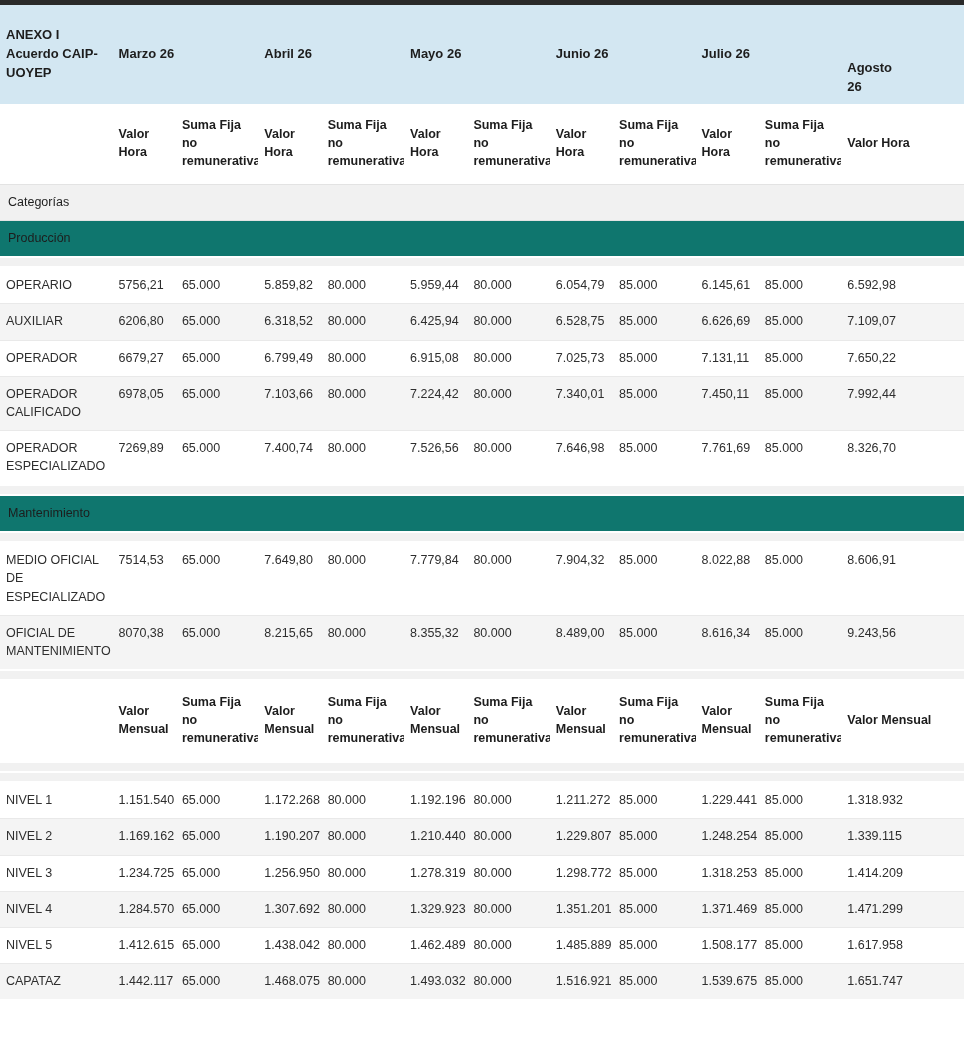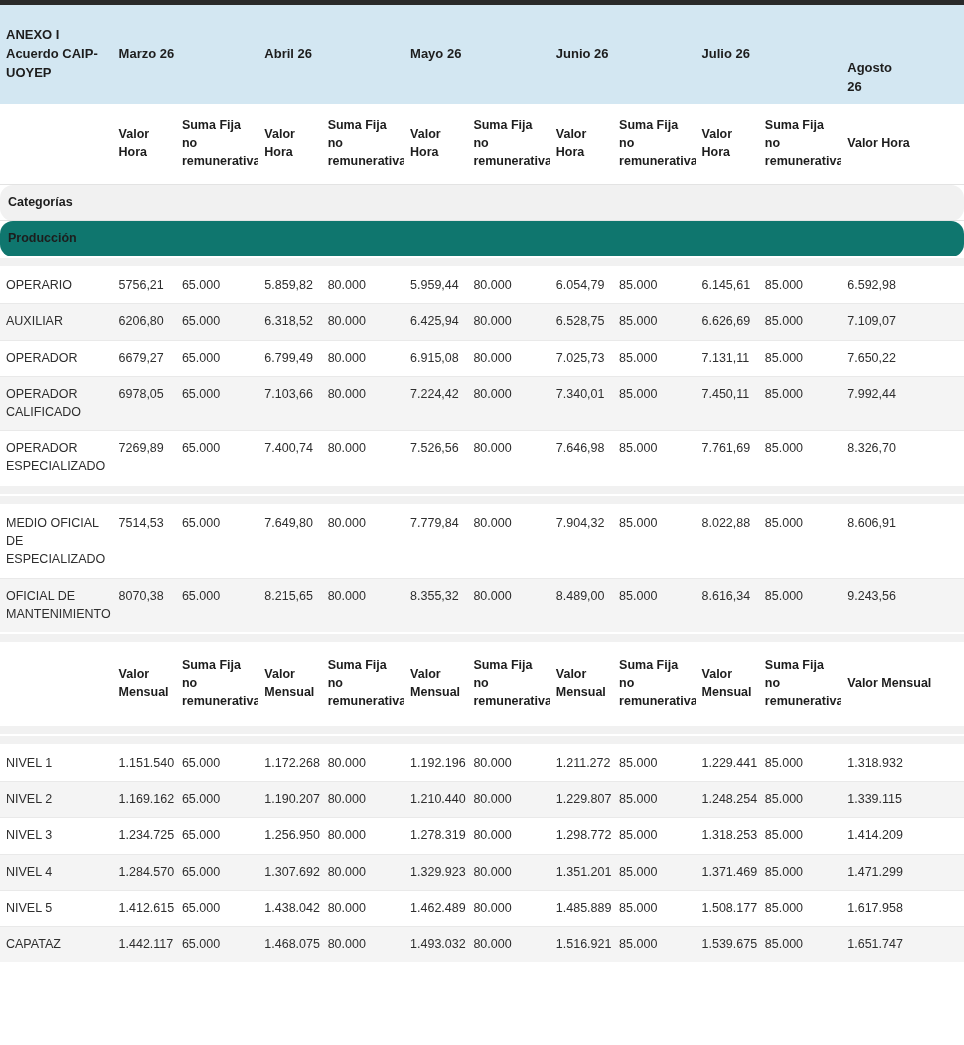--- a/index.html
+++ b/index.html
@@ -56,25 +56,24 @@
     background: #ffffff;
     font-weight: bold;
     font-size: 12.5px;
     color: #1d1d1d;
     padding: 12px 6px 14px 6px;
     vertical-align: middle;
   }
 
   
   tr.section-row td {
-    font-weight: bold;
+    font-weight: normal;
     color: #1d1d1d;
     padding: 8px 6px 9px 8px;
     border-top: 1px solid #e3e3e3;
-    border-radius: 13px;
   }
   tr.section-row.shaded td { background: #f1f1f1; }
   tr.section-row.plain td  { background: #0f766e; }
 
   
   tr.spacer-row td {
     background: #f1f1f1;
     padding: 0;
     height: 8px;
     border-top: 2px solid #ffffff;
@@ -219,20 +218,23 @@
           <td class="val-cell">80.000</td>
           <td class="val-cell">7.646,98</td>
           <td class="val-cell">85.000</td>
           <td class="val-cell">7.761,69</td>
           <td class="val-cell">85.000</td>
           <td class="val-cell">8.326,70</td>
         </tr>
         <tr class="spacer-row">
           <td colspan="12"></td>
         </tr>
+        <tr class="section-row plain">
+          <td colspan="12">Mantenimiento</td>
+        </tr>
         <tr class="spacer-row">
           <td colspan="12"></td>
         </tr>
         <tr class="data-row odd">
           <td class="cat-cell">MEDIO OFICIAL DE ESPECIALIZADO</td>
           <td class="val-cell">7514,53</td>
           <td class="val-cell">65.000</td>
           <td class="val-cell">7.649,80</td>
           <td class="val-cell">80.000</td>
           <td class="val-cell">7.779,84</td>

